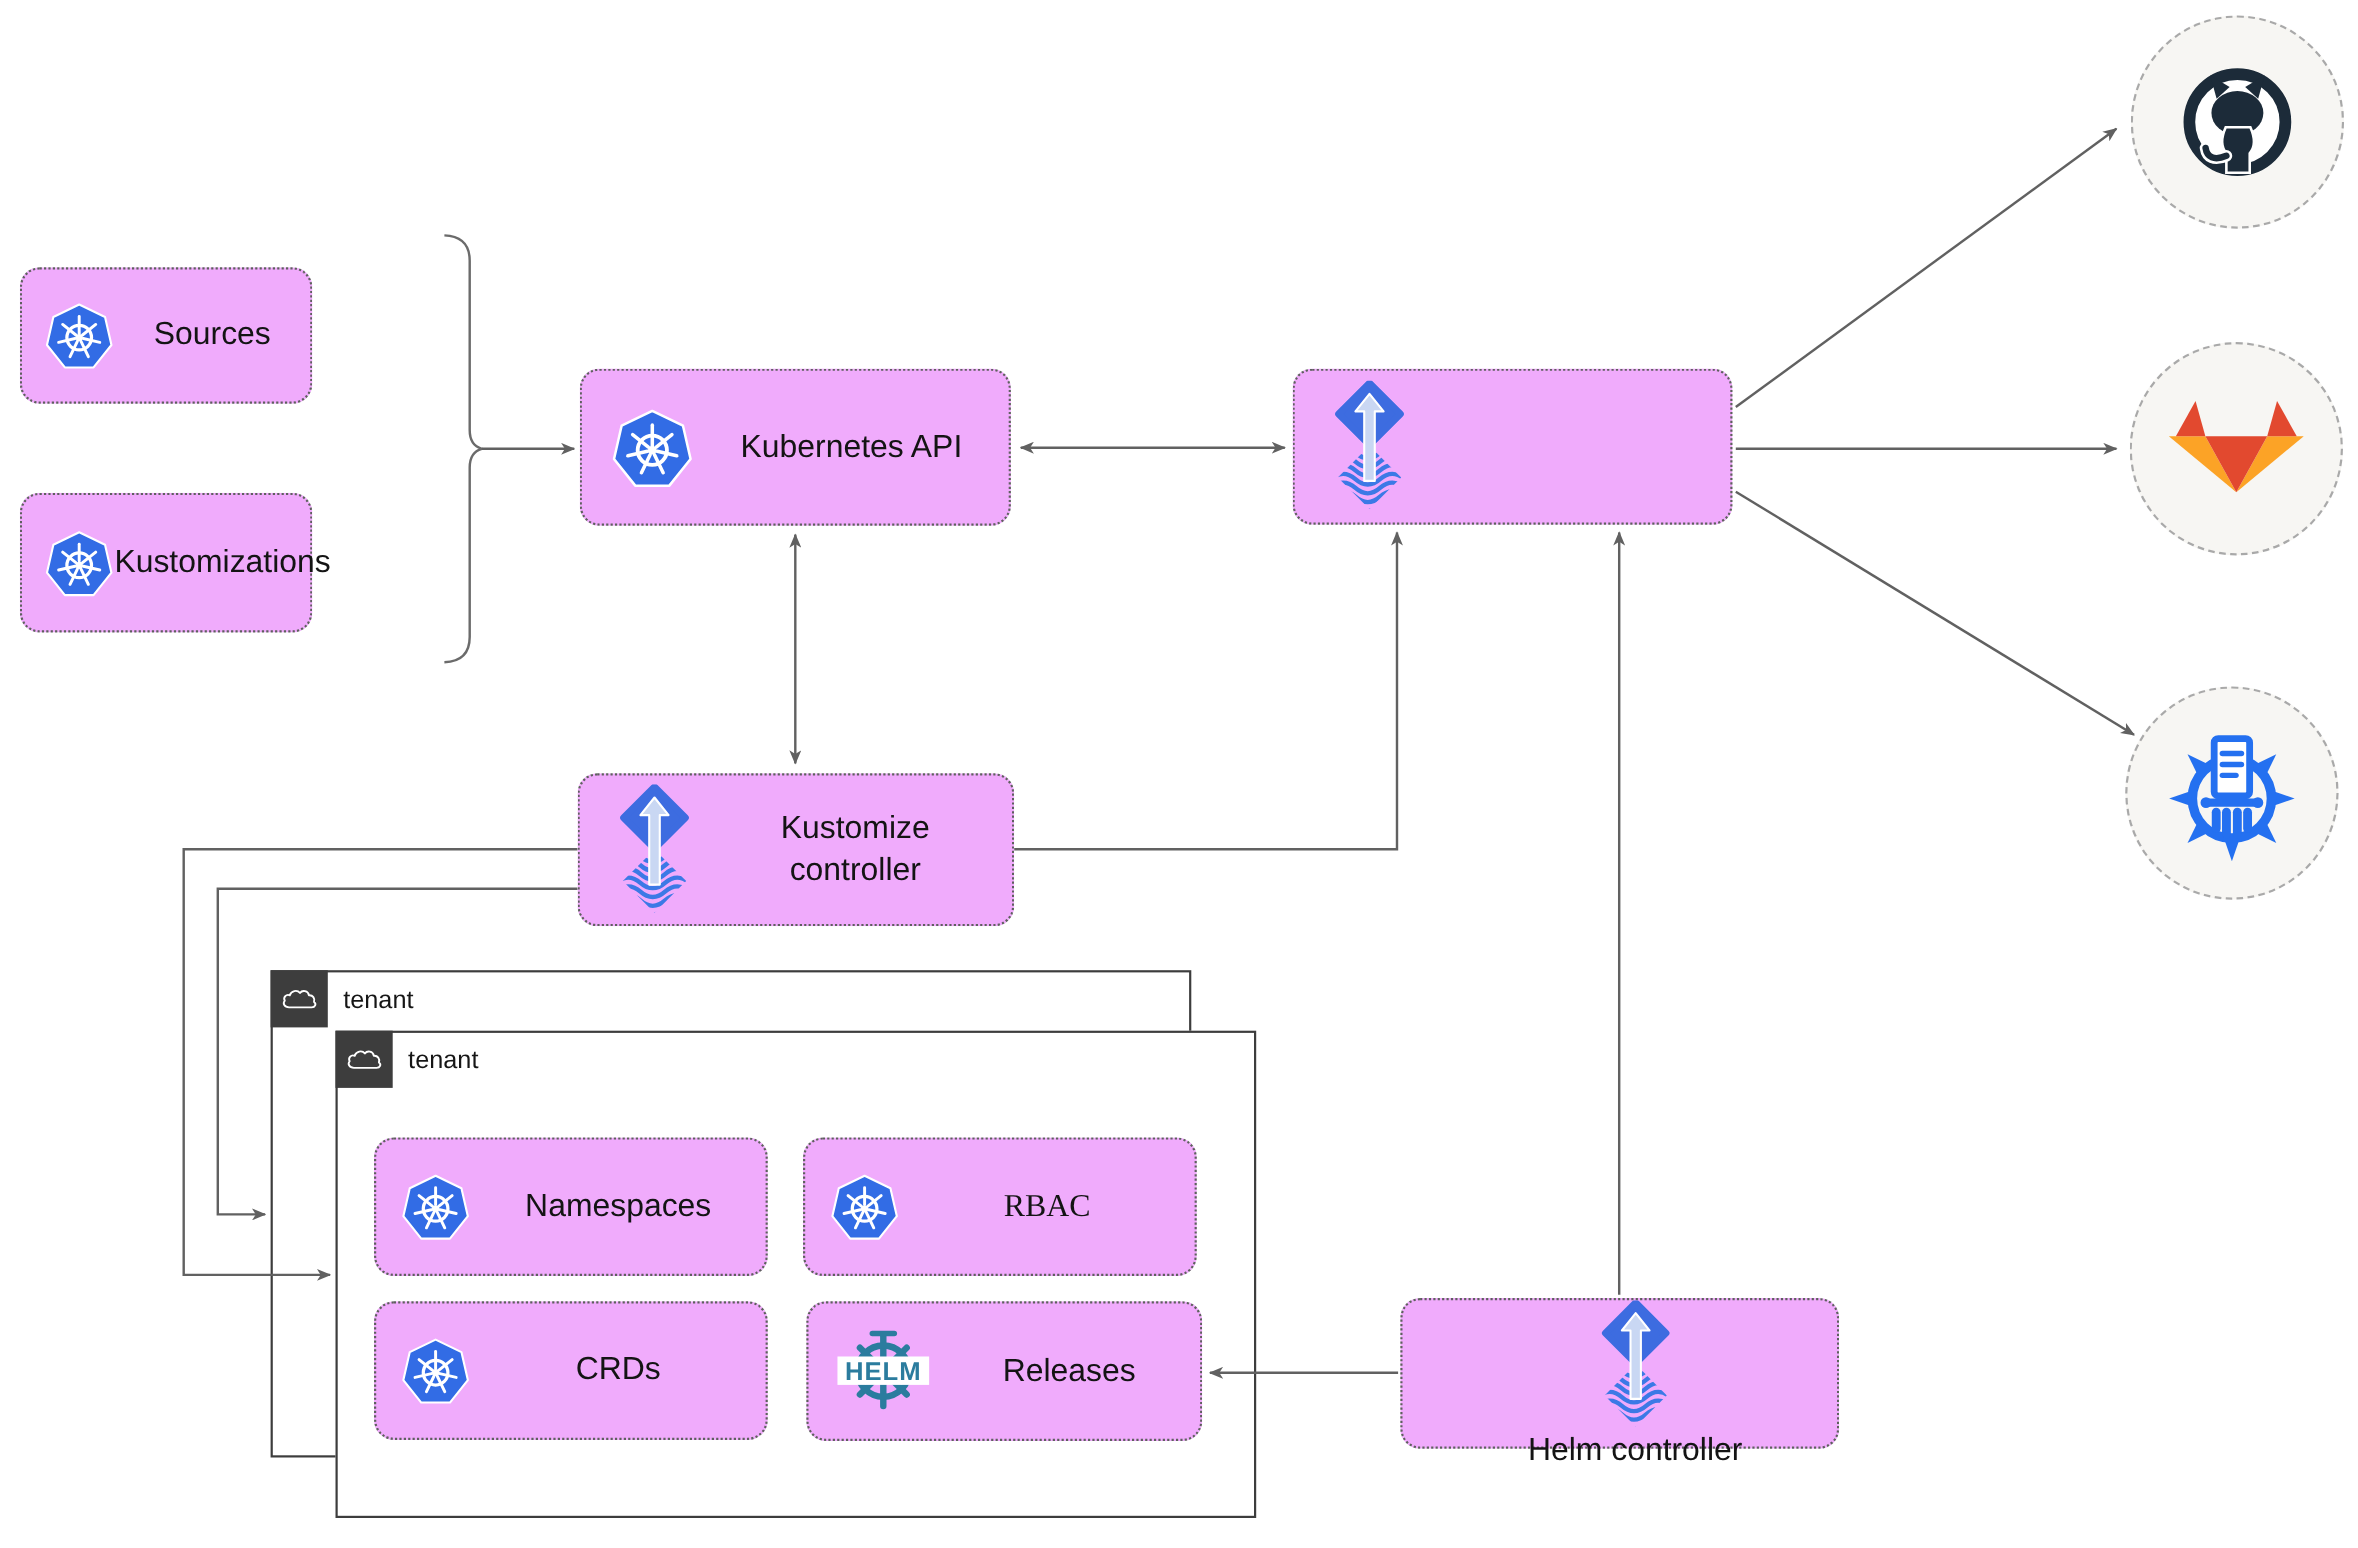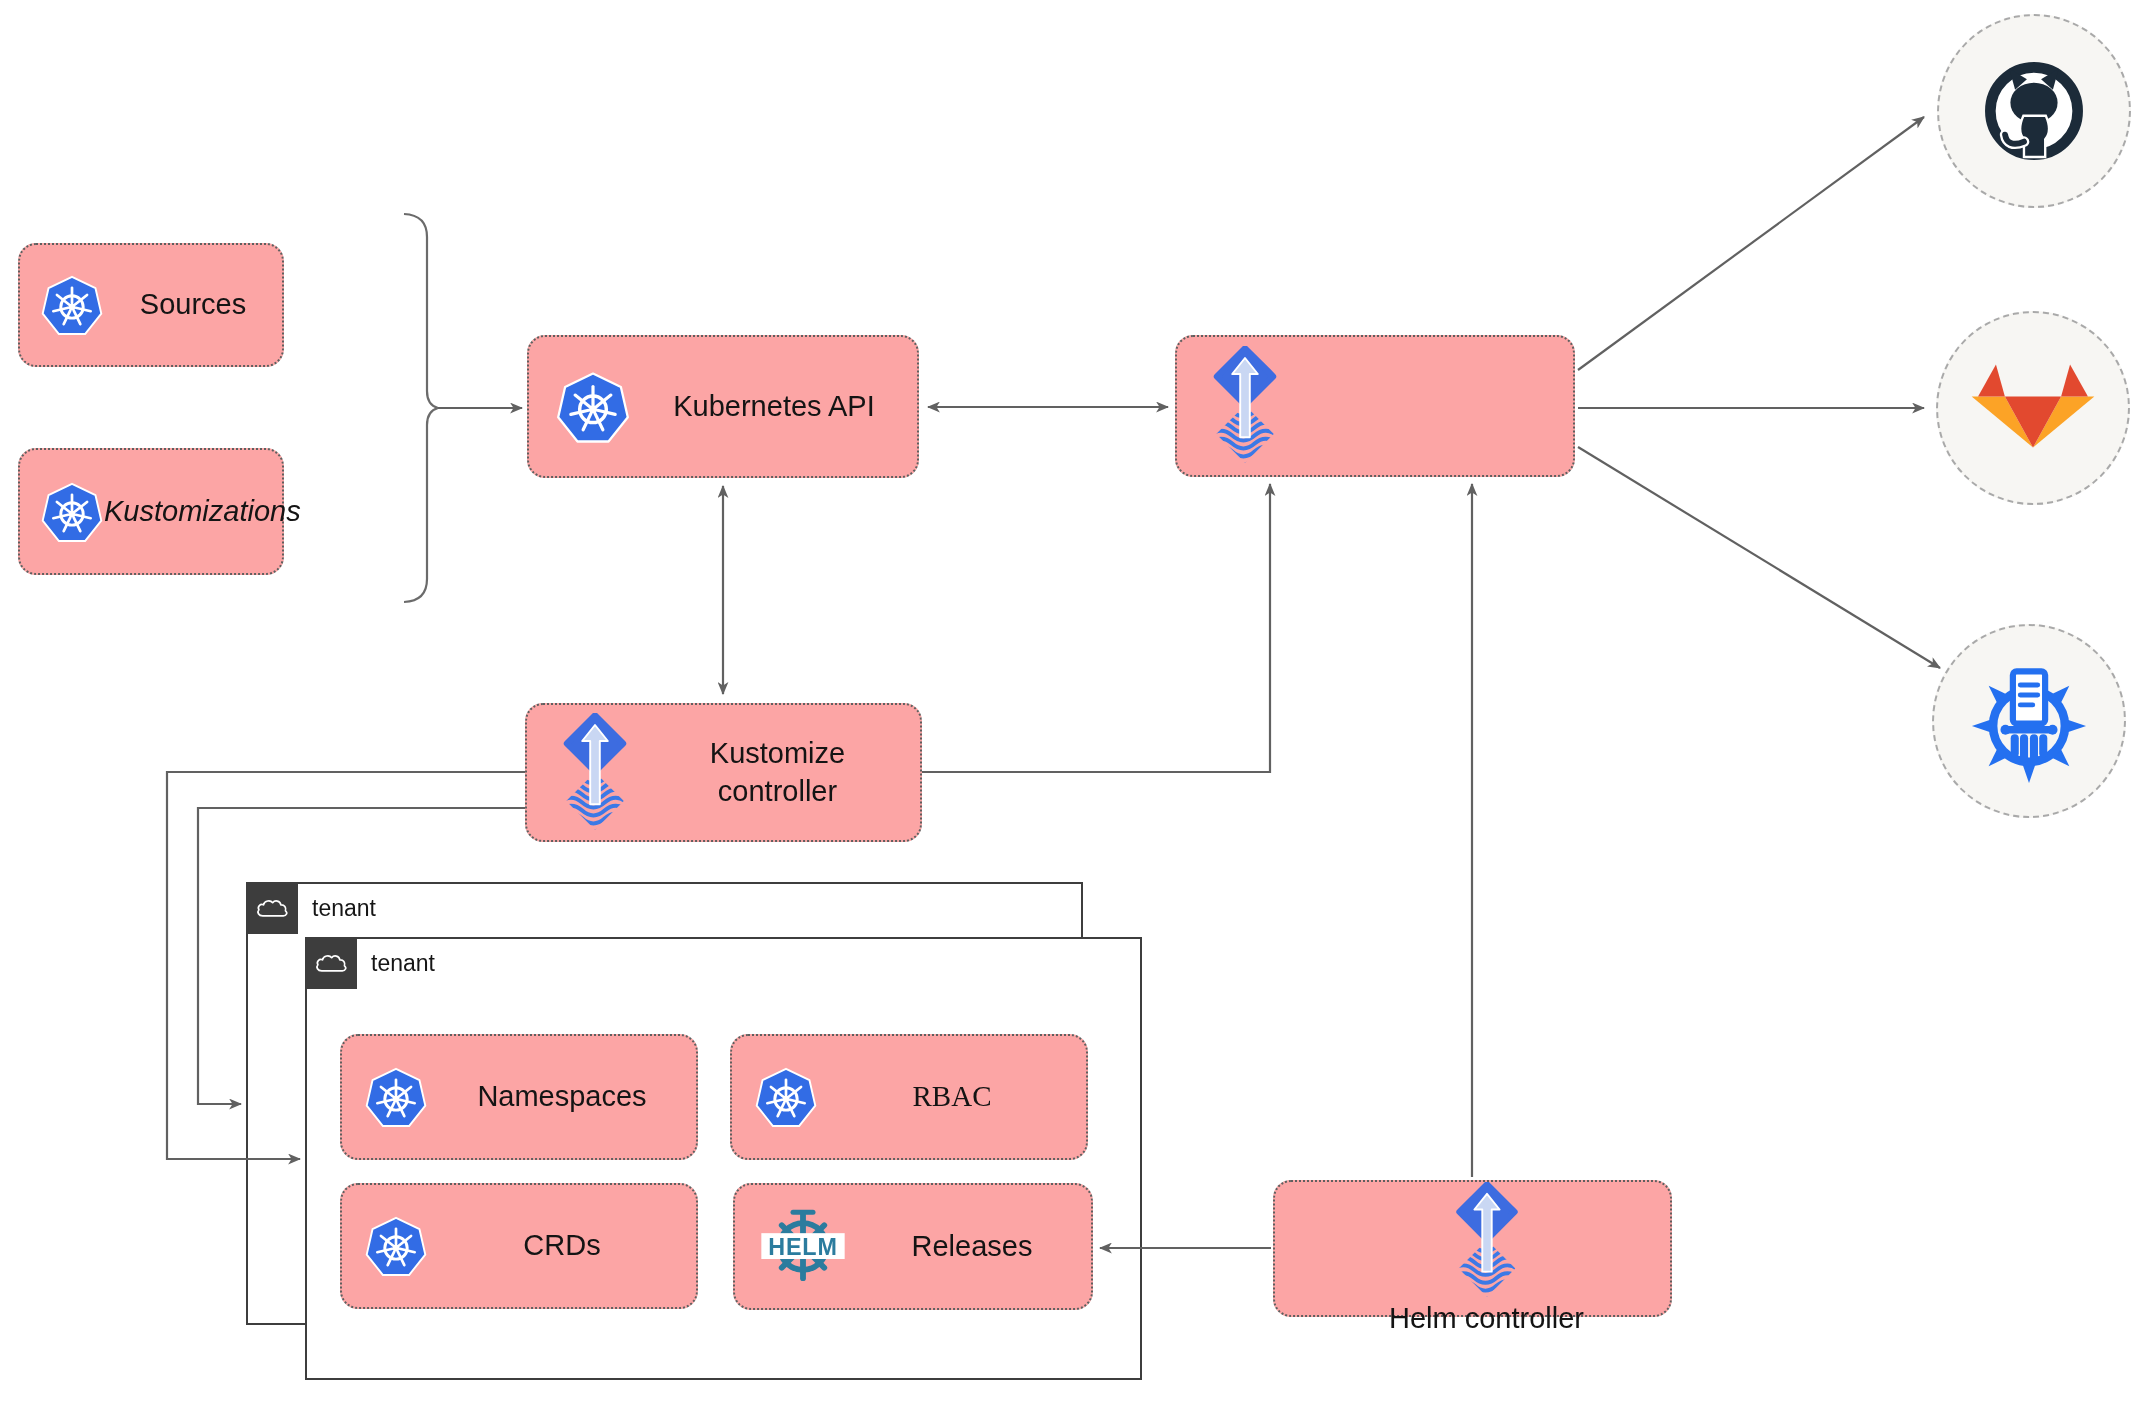--- a/index.html
+++ b/index.html
@@ -1,20 +1,20 @@
 <!DOCTYPE html>
 <html><head>
 <meta charset="utf-8">
 <style>
   html,body{margin:0;padding:0;background:#ffffff;}
   #canvas{position:relative;width:2144px;height:1407px;background:#ffffff;overflow:hidden;
           font-family:"Liberation Sans",sans-serif;}
   .connectors{position:absolute;left:0;top:0;z-index:6;pointer-events:none;}
   
-  .nbox{position:absolute;box-sizing:border-box;background:#fca5a5;border:2px dotted #5f5f5f;
+  .nbox{position:absolute;box-sizing:border-box;background:#f0abfc;border:2px dotted #5f5f5f;
         border-radius:18px;display:flex;align-items:center;z-index:4;}
   .nbox .ic{flex:0 0 auto;display:flex;align-items:center;}
   .nbox .txt{flex:1 1 auto;text-align:center;font-size:29px;color:#141414;line-height:1.28;}
   .nbox .txt .lbl.two{display:inline-block;max-width:200px;}
   
   .tenant{position:absolute;box-sizing:border-box;background:#ffffff;border:2.5px solid #3d3d3d;}
   .tenant .badge{position:absolute;left:-2.5px;top:-2.5px;width:52px;height:52px;background:#3d3d3d;
         display:flex;align-items:center;justify-content:center;}
   .tenant .tlabel{position:absolute;left:64px;top:-2px;height:52px;display:flex;align-items:center;
         font-size:23px;color:#161616;}
@@ -171,21 +171,21 @@
 
   <div class="nbox" style="left:18px;top:243px;width:266px;height:124px;padding-left:20px;">
     <span class="ic">
       <svg width="64" height="64">
           <use href="#sym-k8s"></use>
         </svg>
       </span>
     <span class="txt"><span class="lbl">Sources</span></span>
   </div>
 
-  <div class="nbox" style="left:18px;top:448px;width:266px;height:127px;padding-left:20px;font-style:italic;">
+  <div class="nbox" style="left:18px;top:448px;width:266px;height:127px;padding-left:20px;">
     <span class="ic">
       <svg width="64" height="64">
           <use href="#sym-k8s"></use>
         </svg>
       </span>
     <span class="txt"><span class="lbl">Kustomizations</span></span>
   </div>
 
   <div class="nbox" style="left:527px;top:335px;width:392px;height:143px;padding-left:26px;">
     <span class="ic">

